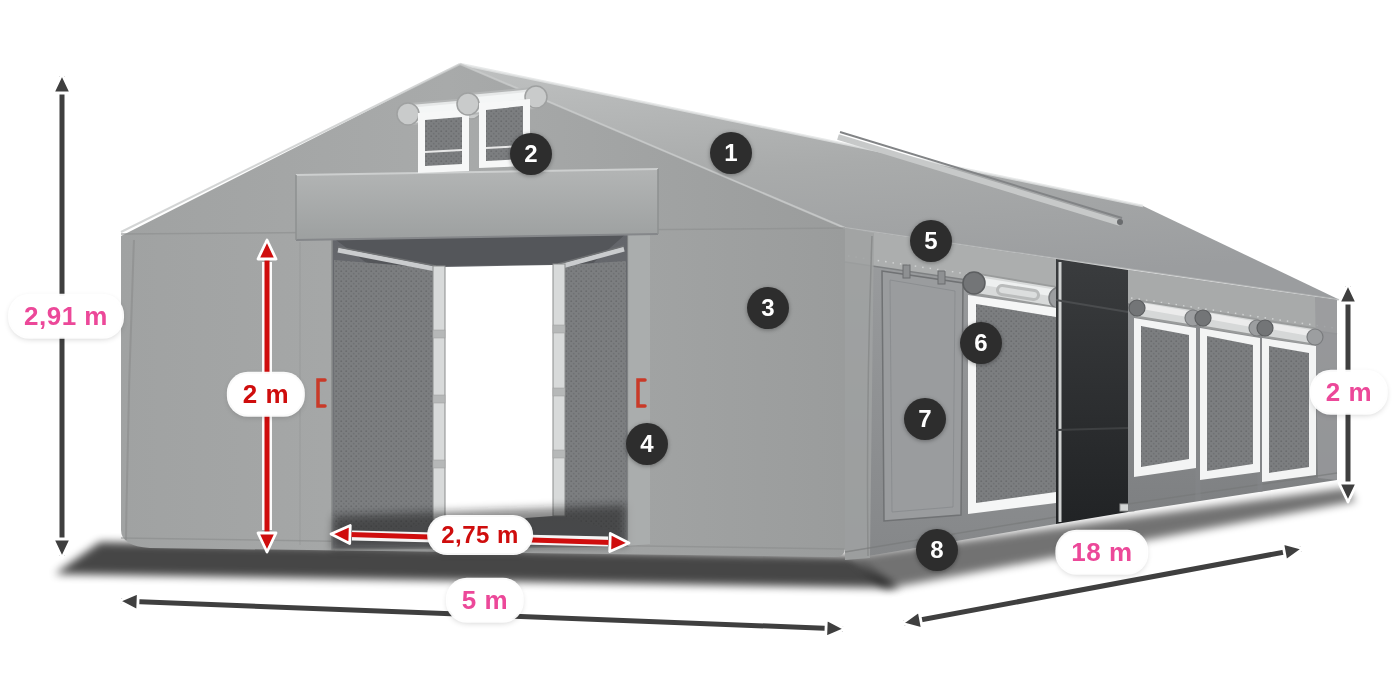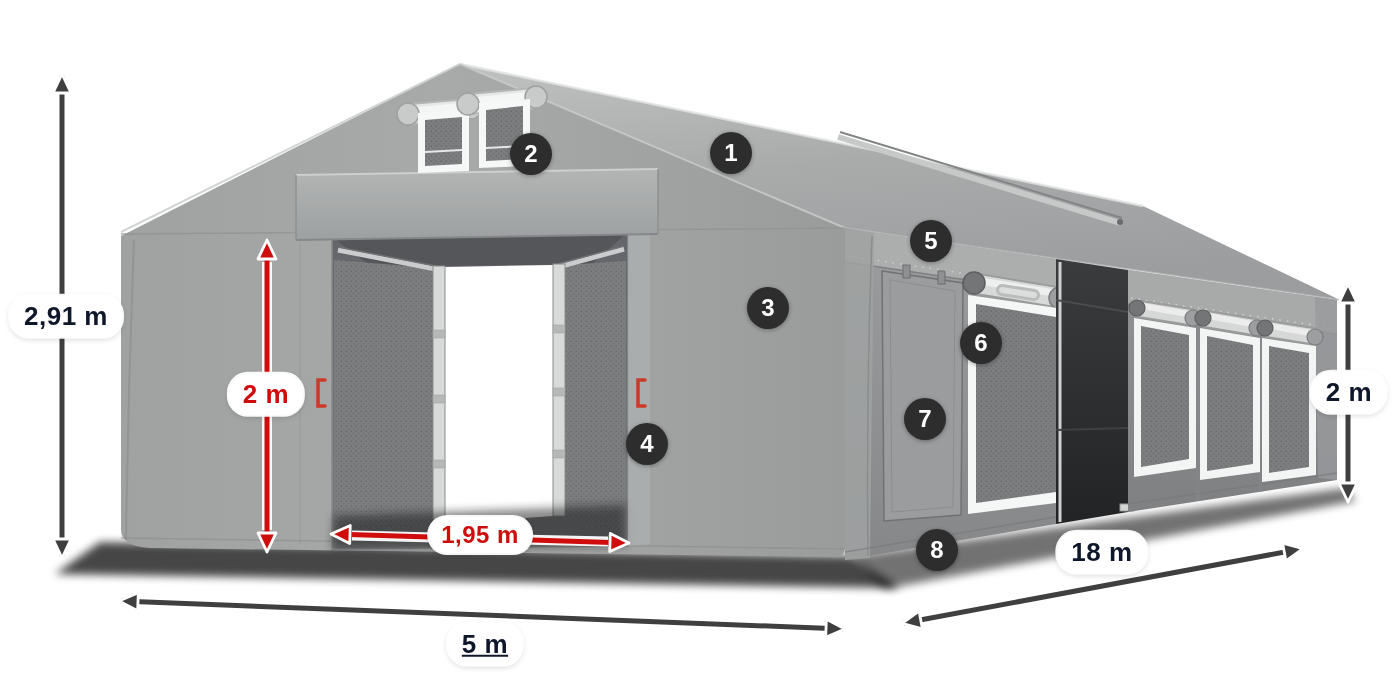--- a/index.html
+++ b/index.html
@@ -5,21 +5,21 @@
   html, body { margin:0; padding:0; background:#ffffff; }
   .stage {
     position:relative; width:1400px; height:700px; margin:0 auto;
     background:#ffffff; overflow:hidden;
     font-family:"Liberation Sans", sans-serif;
   }
   .stage svg { position:absolute; left:0; top:0; }
   .dim-label {
     position:absolute; transform:translate(-50%,-50%);
     background:#ffffff; border-radius:19px; padding:4px 14px;
-    font-weight:bold; font-size:26px; line-height:1.25; color:#0f172a;
+    font-weight:bold; font-size:26px; line-height:1.25; color:#ec4899;
     white-space:nowrap; letter-spacing:0.5px;
     box-shadow:0 0 0 2px rgba(255,255,255,0.95), 0 2px 6px rgba(0,0,0,0.20);
     z-index:4;
   }
   .dim-label.red { color:#cf0d0d; }
   .dim-label.small { font-size:24px; padding:3px 12px; }
   .badge {
     position:absolute; transform:translate(-50%,-50%);
     width:42px; height:42px; border-radius:50%;
     background:#2d2d2d; color:#ffffff;
@@ -248,22 +248,22 @@
       </g>
       <g>
         <line x1="1348" y1="306" x2="1348" y2="480" stroke="#ffffff" stroke-width="11" opacity="0.95"></line>
         <line x1="1348" y1="286" x2="1348" y2="500" stroke="#3f3f3f" stroke-width="5" marker-start="url(#headDark)" marker-end="url(#headDark)"></line>
       </g>
     </g>
   </svg>
 
   <div class="dim-label" style="left:66px; top:316px;">2,91 m</div>
   <div class="dim-label red" style="left:266px; top:394px;">2 m</div>
-  <div class="dim-label red small" style="left:480px; top:535px;">1,95 m</div>
-  <div class="dim-label" style="left:485px; top:644px;text-decoration:underline;">5 m</div>
+  <div class="dim-label red small" style="left:480px; top:535px;">2,75 m</div>
+  <div class="dim-label" style="left:485px; top:600px;">5 m</div>
   <div class="dim-label" style="left:1102px; top:552px;">18 m</div>
   <div class="dim-label" style="left:1349px; top:392px;">2 m</div>
 
   <div class="badge" style="left:731px; top:153px;">1</div>
   <div class="badge" style="left:531px; top:154px;">2</div>
   <div class="badge" style="left:768px; top:308px;">3</div>
   <div class="badge" style="left:647px; top:444px;">4</div>
   <div class="badge" style="left:931px; top:241px;">5</div>
   <div class="badge" style="left:981px; top:343px;">6</div>
   <div class="badge" style="left:925px; top:419px;">7</div>

